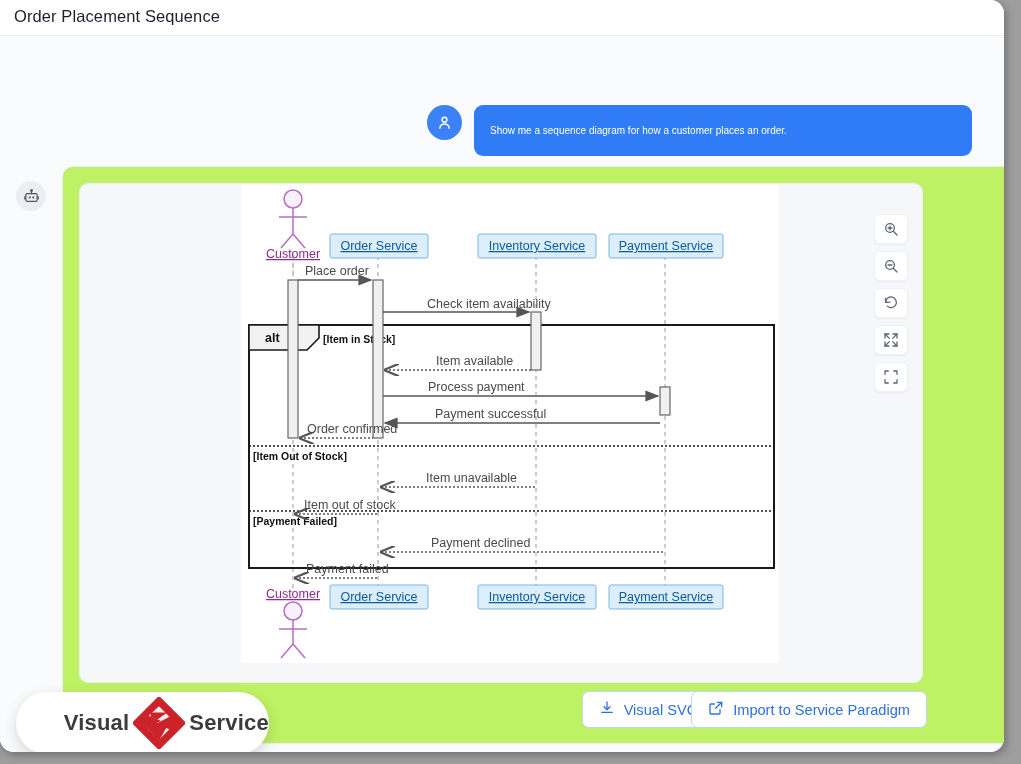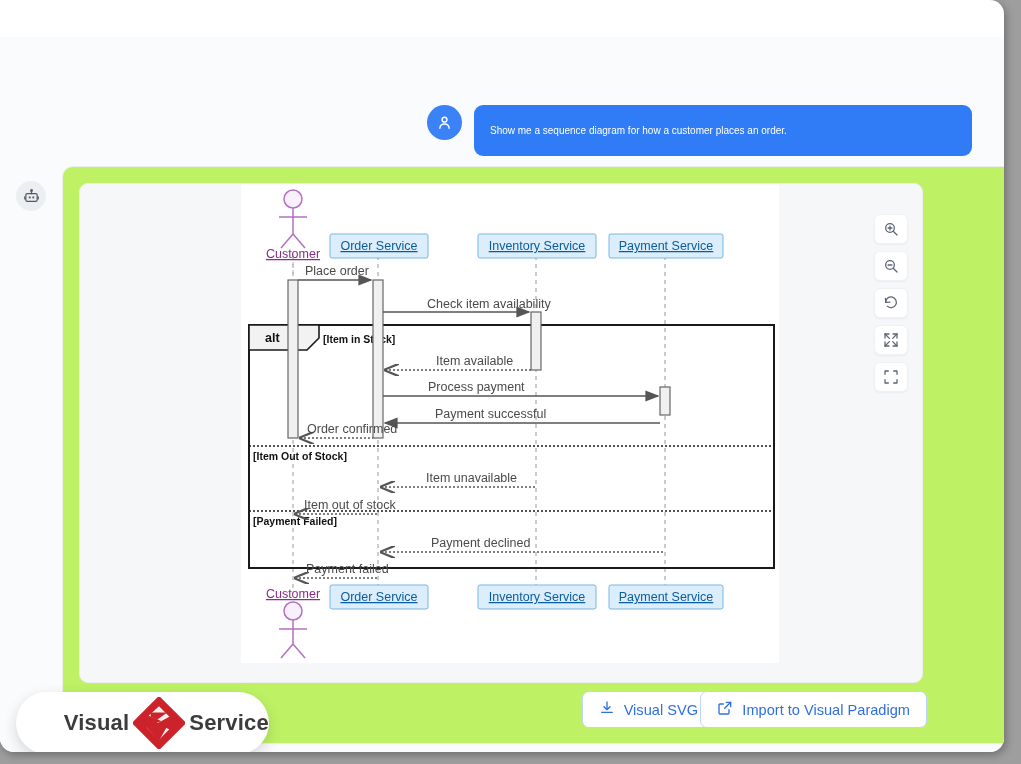--- a/index.html
+++ b/index.html
@@ -122,20 +122,23 @@
   }
   .vp-word { font-size: 22px; font-weight: bold; color: #3c3c3c; letter-spacing: .2px; }
   
   svg text { font-family: "Liberation Sans", sans-serif; }
 </style>
 </head>
 <body>
 
 <div id="app-window">
 
+  <div id="titlebar">
+    <div id="page-title">Order Placement Sequence</div>
+  </div>
 
   <div id="chat-area">
 
     <div id="user-avatar">
       <svg width="17" height="17" viewBox="0 0 24 24" fill="none" stroke="#ffffff" stroke-width="2" stroke-linecap="round" stroke-linejoin="round">
         <circle cx="12" cy="8" r="3.4"></circle>
         <path d="M5.5 20c0-3.6 2.9-6 6.5-6s6.5 2.4 6.5 6"></path>
       </svg>
     </div>
 
@@ -334,21 +337,21 @@
           <span>Visual SVG</span>
         </div>
         <div class="action-btn" id="import-vp-btn">
           <span>
             <svg width="16" height="16" viewBox="0 0 24 24" fill="none" stroke="#2f6fe4" stroke-width="2" stroke-linecap="round" stroke-linejoin="round">
               <path d="M14 3.5h6.5V10"></path>
                 <path d="M20.5 3.5L11.5 12.5"></path>
               <path d="M18 14.5v5a1.5 1.5 0 0 1-1.5 1.5h-12A1.5 1.5 0 0 1 3 19.5v-12A1.5 1.5 0 0 1 4.5 6h5"></path>
               </svg>
           </span>
-          <span>Import to Visual Paradigm</span>
+          <span>Import to Service Paradigm</span>
         </div>
       </div>
 
     </div>
 
     <div id="vp-badge">
       <span class="vp-word">Visual</span>
       <span style="display:flex;">
         <svg width="52" height="52" viewBox="0 0 100 100">
           <g transform="rotate(45 50 50)">

